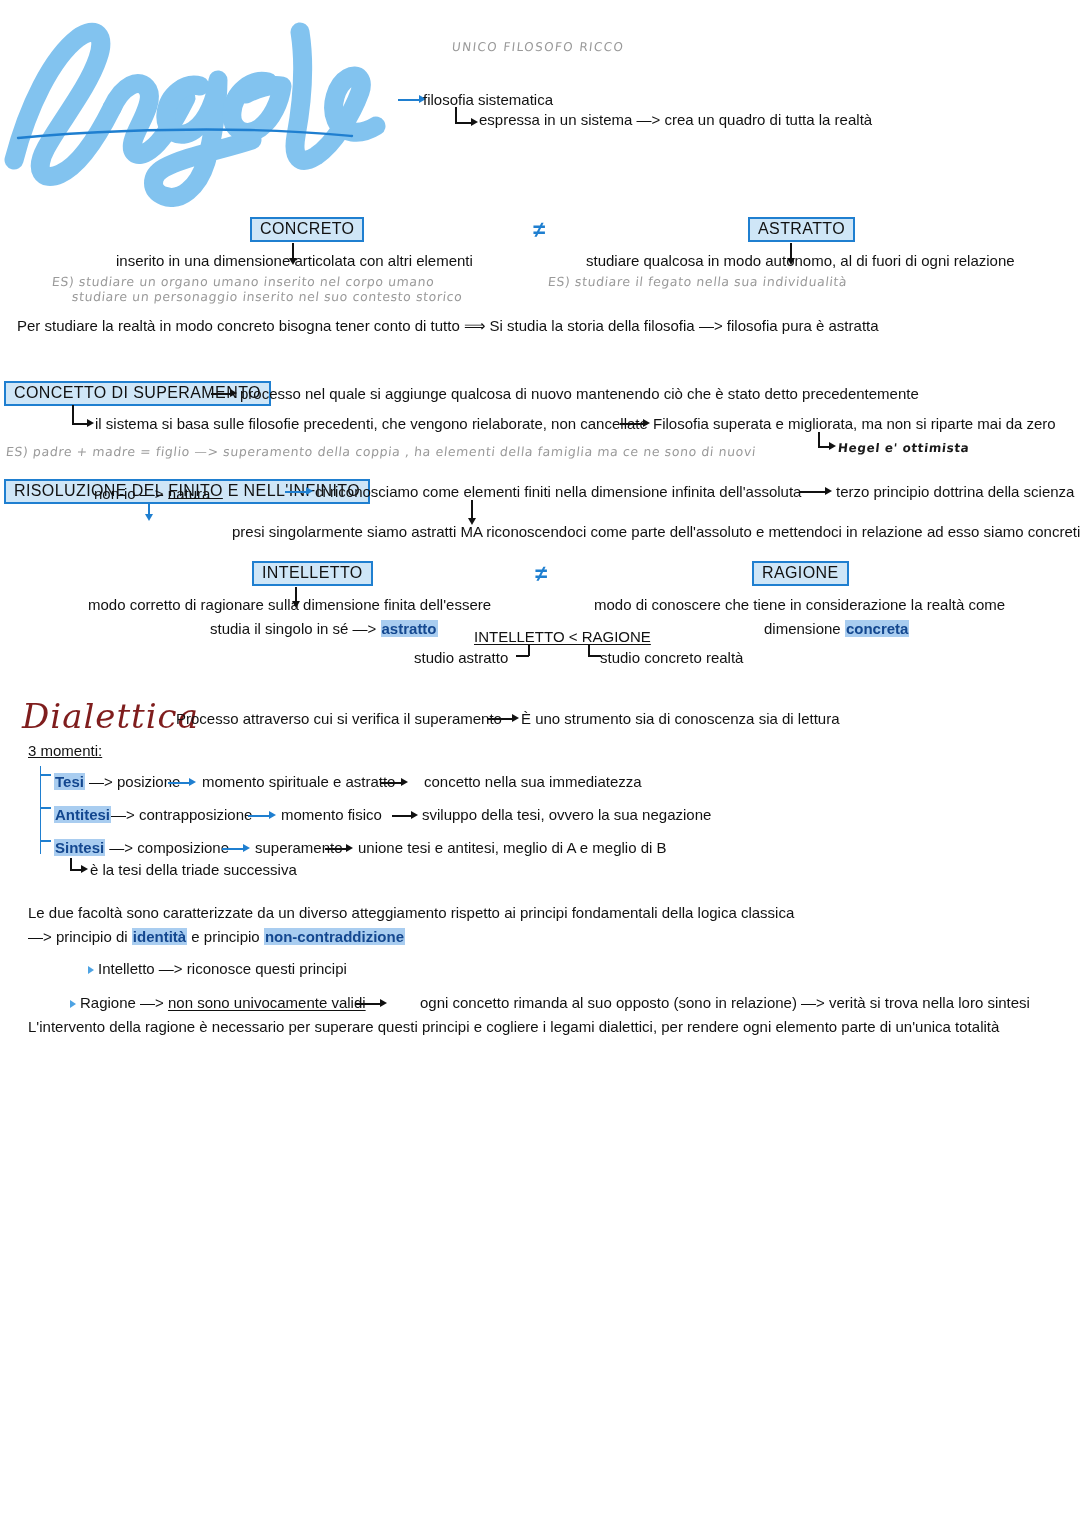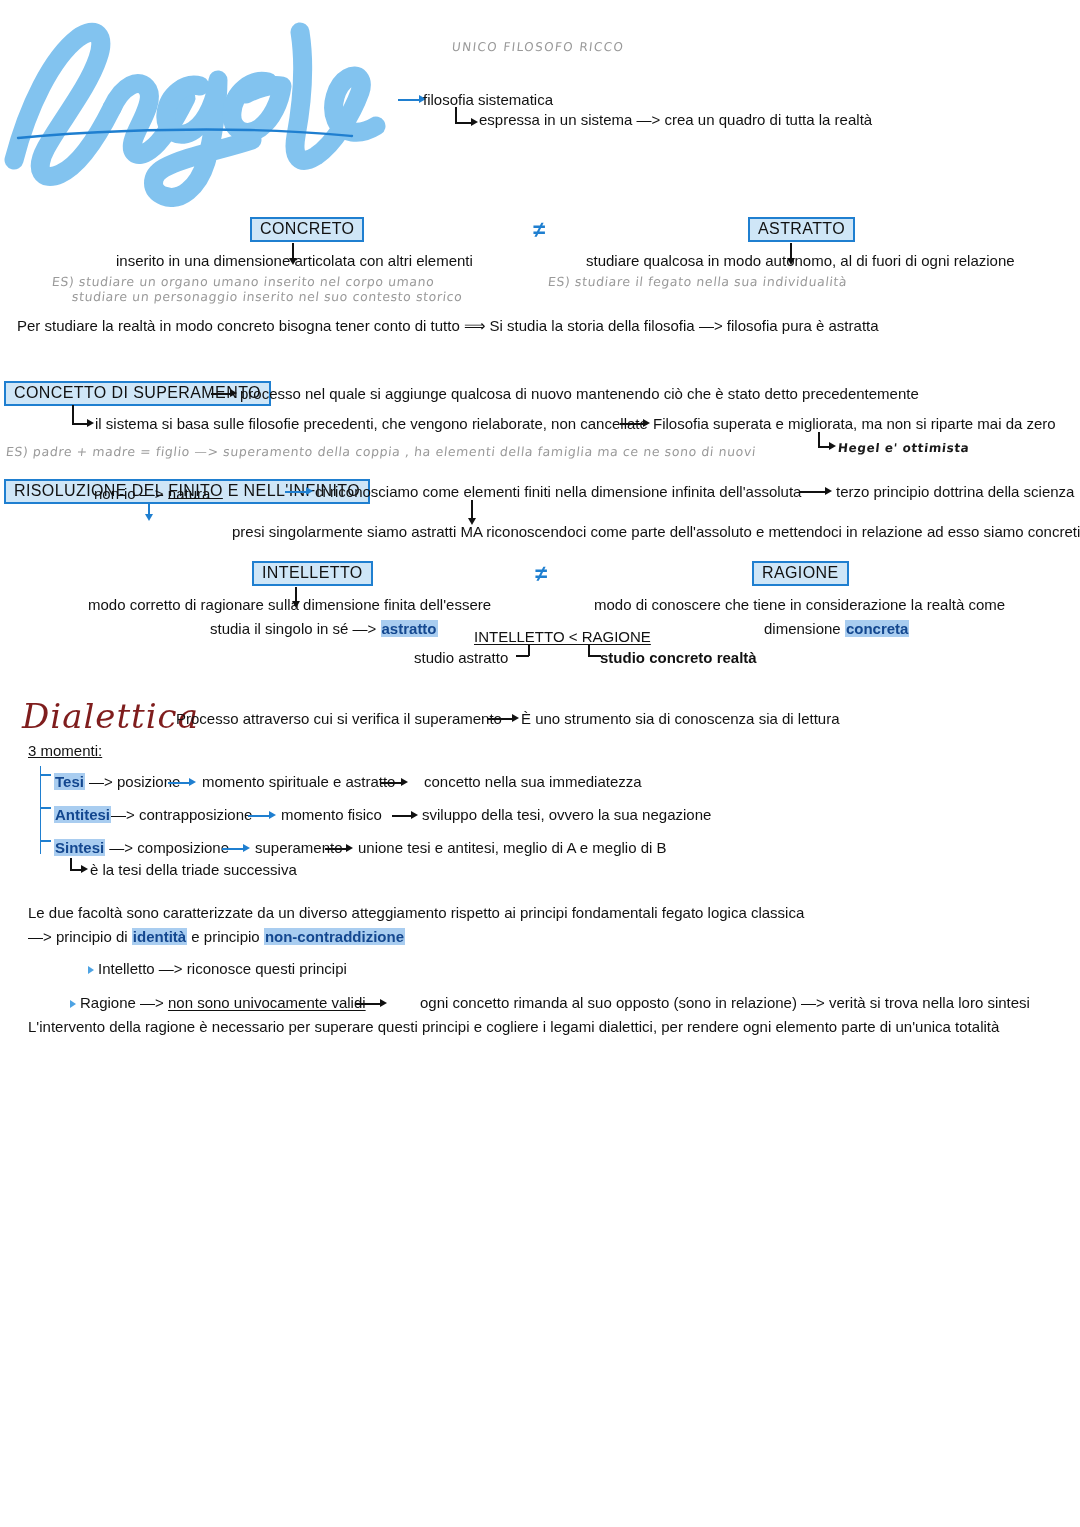--- a/index.html
+++ b/index.html
@@ -183,21 +183,21 @@
 <div class="abs txt" style="left:594px; top:596px;">modo di conoscere che tiene in considerazione la realtà come</div>
 <div class="abs txt" style="left:764px; top:620px;"><span>dimensione </span><span class="hl">concreta</span></div>
 
 <div class="abs txt u" style="left:474px; top:628px;">INTELLETTO &lt; RAGIONE</div>
 <div class="ln-v abs" style="left:528px; top:644px; height:12px;"></div>
 <div class="ln-h abs" style="left:516px; top:655px; width:13px;"></div>
 <div class="abs txt" style="left:414px; top:649px;">studio astratto</div>
 
 <div class="ln-v abs" style="left:588px; top:644px; height:12px;"></div>
 <div class="ln-h abs" style="left:588px; top:655px; width:13px;"></div>
-<div class="abs txt" style="left:600px; top:649px;font-weight:bold;">studio concreto realtà</div>
+<div class="abs txt" style="left:600px; top:649px;">studio concreto realtà</div>
 
 <div class="abs dialettica" style="left:22px; top:696px;">Dialettica</div>
 <div class="abs txt" style="left:164px; top:710px;margin-left:12px;">Processo attraverso cui si verifica il superamento</div>
 <div class="ln-h abs" style="left:488px; top:718px; width:26px;"></div>
 <div class="arrowhead abs" style="left:512px; top:714px;"></div>
 <div class="abs txt" style="left:521px; top:710px;">È uno strumento sia di conoscenza sia di lettura</div>
 
 <div class="abs txt" style="left:28px; top:742px;text-decoration:underline;">3 momenti:</div>
 
 <div class="bracket abs" style="left:40px; top:766px; height:88px;">
@@ -236,21 +236,21 @@
 <div class="abs txt" style="left:255px; top:839px;">superamento</div>
 <div class="ln-h abs" style="left:325px; top:848px; width:22px;"></div>
 <div class="arrowhead abs" style="left:346px; top:844px;"></div>
 <div class="abs txt" style="left:358px; top:839px;">unione tesi e antitesi, meglio di A e meglio di B</div>
 
 <div class="ln-v abs" style="left:70px; top:858px; height:13px;"></div>
 <div class="ln-h abs" style="left:70px; top:869px; width:12px;"></div>
 <div class="arrowhead abs" style="left:81px; top:865px;"></div>
 <div class="abs txt" style="left:90px; top:861px;">è la tesi della triade successiva</div>
 
-<div class="abs txt" style="left:28px; top:904px;">Le due facoltà sono caratterizzate da un diverso atteggiamento rispetto ai principi fondamentali fegato logica classica</div>
+<div class="abs txt" style="left:28px; top:904px;">Le due facoltà sono caratterizzate da un diverso atteggiamento rispetto ai principi fondamentali della logica classica</div>
 <div class="abs txt" style="left:28px; top:928px;">
   <span>—&gt; principio di </span><span class="hl">identità</span><span> e principio </span><span class="hl">non-contraddizione</span>
 </div>
 
 <div class="abs txt" style="left:88px; top:960px;">
   <span class="tri"></span><span>Intelletto —&gt; riconosce questi principi</span>
 </div>
 
 <div class="abs txt" style="left:70px; top:994px;">
   <span class="tri"></span><span>Ragione —&gt; </span><span class="u">non sono univocamente validi</span>

